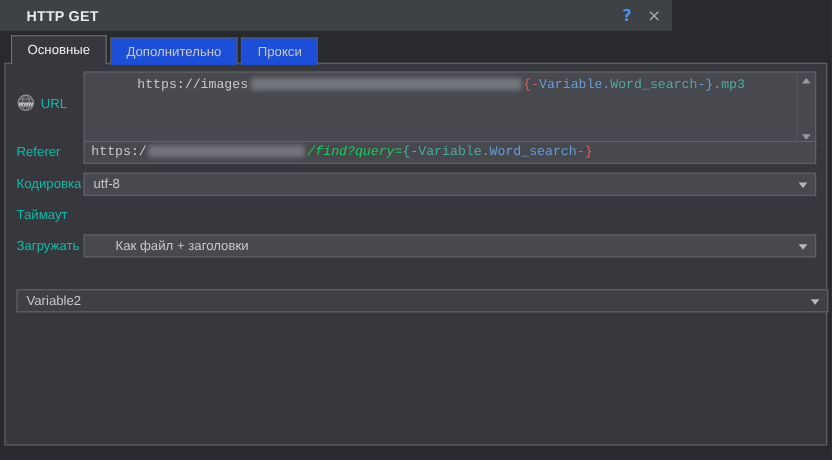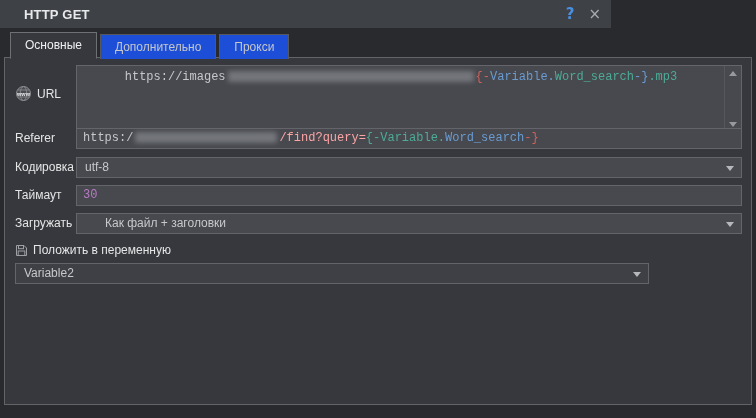--- a/index.html
+++ b/index.html
@@ -39,21 +39,21 @@
   .tab.active {
     background:#36383d; color:#eeeff0;
     border:1px solid #6e7074; border-bottom:1px solid #36383d;
     margin-top:0; height:27px;
   }
   .panel {
     position:absolute; left:4px; top:57px; width:748px; height:348px;
     background:#36383d; border:1px solid #626468; z-index:2;
   }
   .label {
-    position:absolute; font-size:12px; color:#e5e5e5; white-space:nowrap;
+    position:absolute; font-size:12px; color:#14b8a6; white-space:nowrap;
   }
   .field {
     position:absolute; background:#47494f; border:1px solid #63656b;
     color:#c6c8ca;
   }
   .input-line {
     height:21px; line-height:19px; font-size:12px; padding:0 6px; white-space:nowrap; overflow:hidden;
   }
   .mono { font-family:"Liberation Mono", monospace; }
   .sans-val { font-family:"Liberation Sans", sans-serif; padding:0 8px; }
@@ -78,21 +78,21 @@
   .arrow-down { bottom:5px; border-top:5px solid #97999d; }
   .combo-arrow {
     position:absolute; right:7px; top:50%; margin-top:-2px;
     width:0; height:0; border-left:4px solid transparent; border-right:4px solid transparent;
     border-top:5px solid #b6b8bb;
   }
   .store-label-row {
     position:absolute; left:10px; top:185px; display:flex; align-items:center; gap:5px;
   }
   .store-field {
-    left:10px; top:205px; width:634px; background:#3e4045;
+    left:10px; top:205px; width:738px; background:#3e4045;
   }
   .timeout-val { color:var(--c-purple,#b87bc4); }
   .icon { display:inline-flex; align-items:center; }
 </style>
 </head>
 <body>
 
 <div class="titlebar">
   <span class="title">HTTP GET</span>
   <div class="titlebar-buttons">
@@ -125,48 +125,35 @@
   <div class="field url-area">
     <span><span style="color: rgb(198, 200, 202);">https://images</span><span class="redacted" style="width: 246px;"></span><span style="color: rgb(212, 96, 92);">{-</span><span style="color: rgb(106, 155, 209);">Variable.</span><span style="color: rgb(77, 171, 150);">Word_search</span><span style="color: rgb(106, 155, 209);">-}</span><span style="color: rgb(77, 171, 150);">.mp3</span></span>
     <div class="vscroll">
       <div class="arrow-up"></div>
       <div class="arrow-down"></div>
     </div>
   </div>
 
   <div class="label" style="left:10px; top:73px;text-align:center;">Referer</div>
   <div class="field input-line mono" style="left:71px; top:70px; width:666px;">
-    <span><span style="color: rgb(198, 200, 202);">https:/</span><span class="redacted" style="width: 142px;"></span><span style="color: #fca5a5;">/find?query=</span><span style="color: rgb(77, 171, 150);">{-Variable.</span><span style="color: rgb(106, 155, 209);">Word_search</span><span style="color: rgb(212, 96, 92);">-}</span></span>
+    <span><span style="color: rgb(198, 200, 202);">https:/</span><span class="redacted" style="width: 142px;"></span><span style="color: #22c55e; font-style: italic;">/find?query=</span><span style="color: rgb(77, 171, 150);">{-Variable.</span><span style="color: rgb(106, 155, 209);">Word_search</span><span style="color: rgb(212, 96, 92);">-}</span></span>
   </div>
 
   <div class="label" style="left:10px; top:102px;">Кодировка</div>
   <div class="field input-line sans-val" style="left:71px; top:99px; width:666px;">
     <span>utf-8</span>
     <div class="combo-arrow"></div>
   </div>
 
   <div class="label" style="left:10px; top:130px;">Таймаут</div>
-  <div class="field input-line mono" style="left:71px; top:127px; width:666px;">
-    <span class="timeout-val">30</span>
-  </div>
 
   <div class="label" style="left:10px; top:158px;">Загружать</div>
   <div class="field input-line sans-val" style="left:71px; top:155px; width:666px;padding-left:28px;">
     <span>Как файл + заголовки</span>
     <div class="combo-arrow"></div>
   </div>
 
-  <div class="store-label-row">
-    <span class="icon">
-      <svg width="13" height="13" viewBox="0 0 13 13">
-        <path d="M1.5 1.5 H9 L11.5 4 V11.5 H1.5 Z" fill="none" stroke="#9ea0a4" stroke-width="1"></path>
-        <rect x="3.5" y="1.5" width="5" height="3.2" fill="none" stroke="#9ea0a4" stroke-width="1"></rect>
-        <rect x="3.2" y="7" width="6.6" height="4.5" fill="none" stroke="#9ea0a4" stroke-width="1"></rect>
-      </svg>
-    </span>
-    <span class="label" style="position:static;">Положить в переменную</span>
-  </div>
   <div class="field input-line sans-val store-field">
     <span>Variable2</span>
     <div class="combo-arrow"></div>
   </div>
 
 </div>
 
 </body></html>

